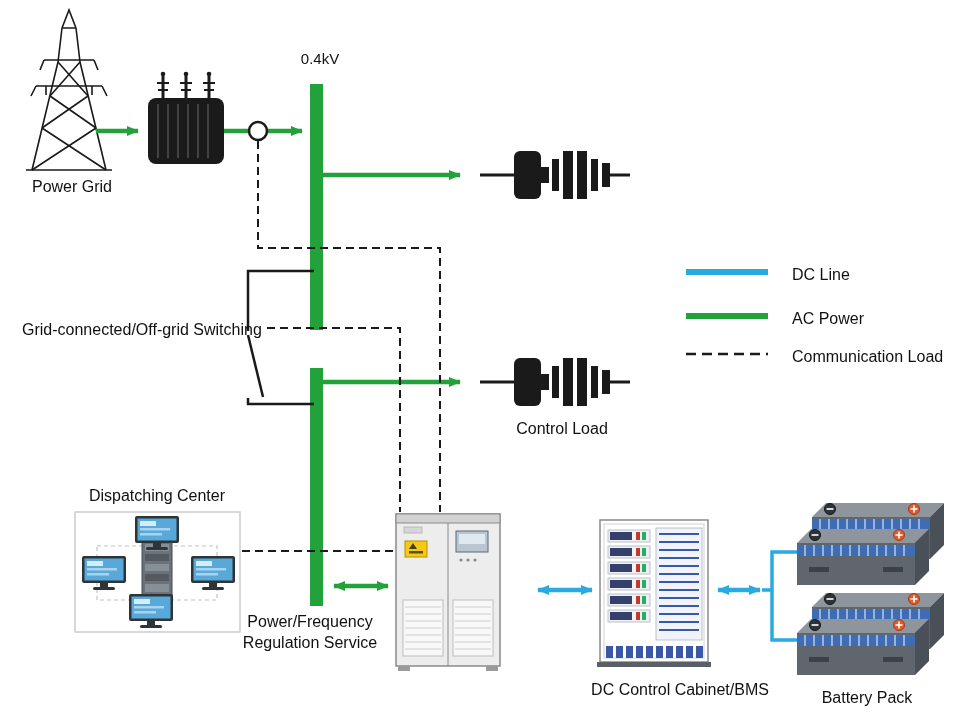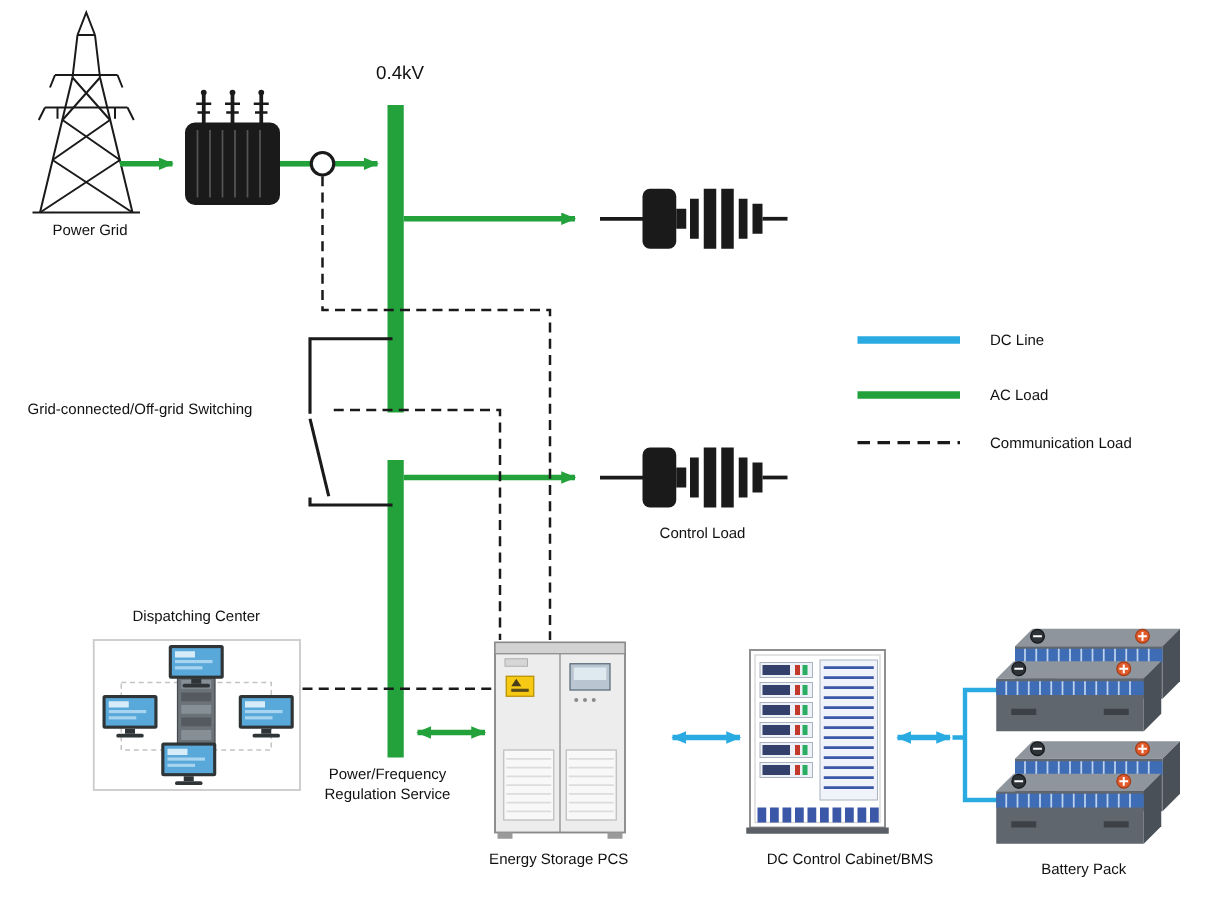--- a/index.html
+++ b/index.html
@@ -1,19 +1,19 @@
 <!DOCTYPE html>
 <html><head>
 <meta charset="utf-8">
 <style>
   html,body{margin:0;padding:0;background:#fff;}
   .stage{position:relative;width:960px;height:720px;background:#fff;overflow:hidden;
          font-family:"Liberation Sans",sans-serif;}
   .stage svg{position:absolute;left:0;top:0;}
-  .lbl{position:absolute;font-size:12px;color:#111;white-space:nowrap;line-height:1.3;}
+  .lbl{position:absolute;font-size:16px;color:#111;white-space:nowrap;line-height:1.3;}
   .c{transform:translateX(-50%);text-align:center;}
   .ac{stroke:#23a13b;stroke-width:4.5;fill:none;}
   .dc{stroke:#29abe2;stroke-width:4.5;fill:none;}
   .comm{stroke:#1a1a1a;stroke-width:2;stroke-dasharray:8 5;fill:none;}
   .blk{stroke:#1a1a1a;fill:none;}
 </style>
 </head>
 <body>
 
 <div class="stage">
@@ -220,27 +220,26 @@
   <use href="#battery" x="812" y="593"></use>
   <use href="#battery" x="797" y="619"></use>
 </svg>
 
 <div>
   <div class="lbl c" style="left:320px;top:49px;font-size:15px">0.4kV</div>
   <div class="lbl c" style="left:72px;top:177px">Power Grid</div>
   <div class="lbl" style="left:22px;top:320px">Grid-connected/Off-grid Switching</div>
   <div class="lbl c" style="left:562px;top:419px">Control Load</div>
   <div class="lbl" style="left:792px;top:265px">DC Line</div>
-  <div class="lbl" style="left:792px;top:309px">AC Load</div>
+  <div class="lbl" style="left:792px;top:309px">AC Power</div>
   <div class="lbl" style="left:792px;top:347px">Communication Load</div>
   <div class="lbl c" style="left:157px;top:486px">Dispatching Center</div>
   <div class="lbl c" style="left:310px;top:612px">
     <div>Power/Frequency</div>
     <div>Regulation Service</div>
   </div>
   <div class="lbl c" style="left:447px;top:680px">
-    <div>Energy Storage PCS</div>
   </div>
   <div class="lbl c" style="left:680px;top:680px">DC Control Cabinet/BMS</div>
   <div class="lbl c" style="left:867px;top:688px">Battery Pack</div>
 </div>
 
 </div>
 
 </body></html>

